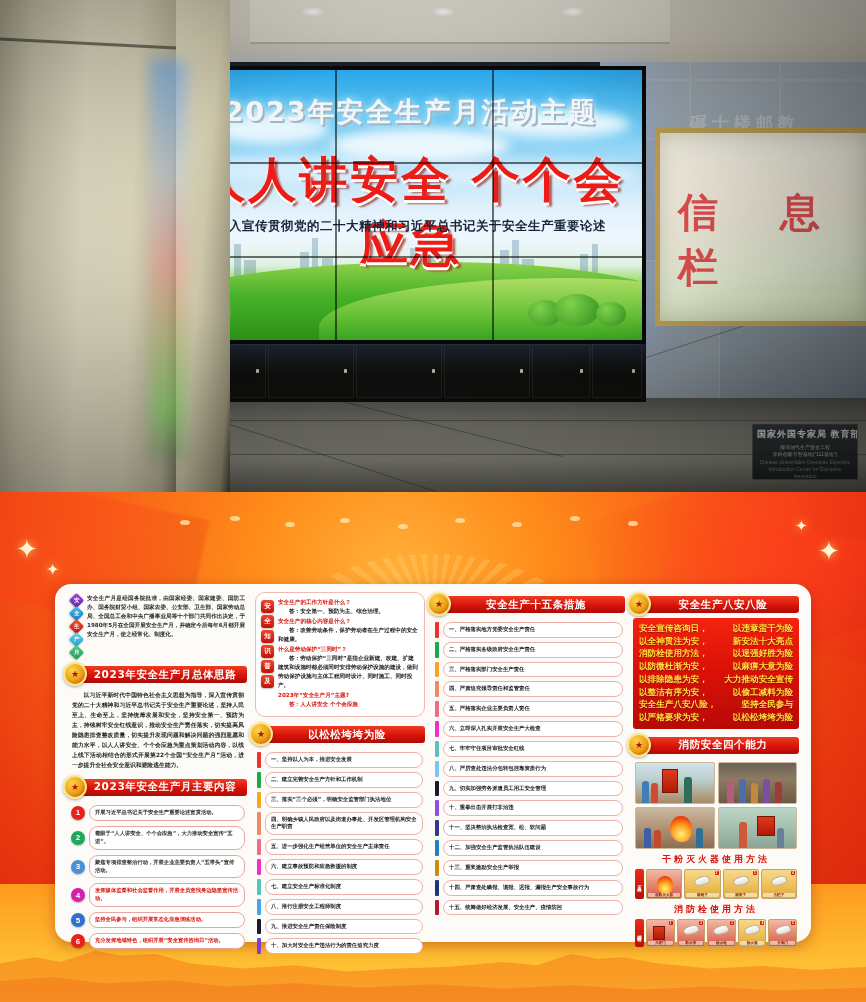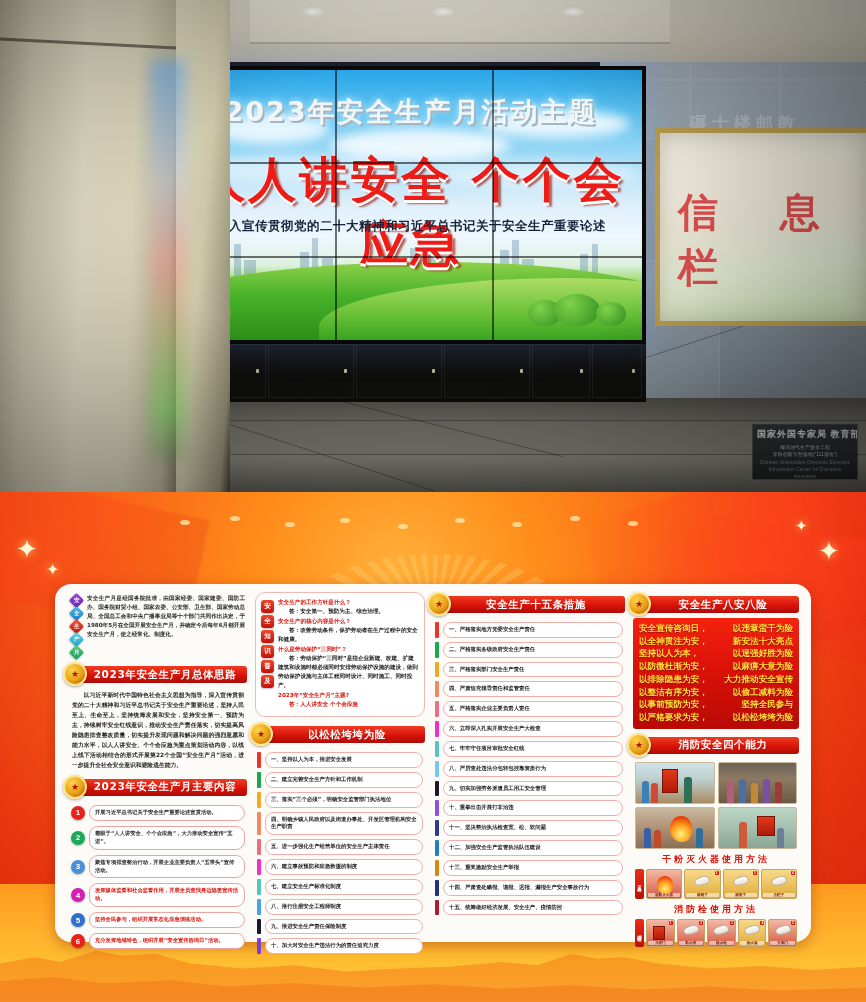--- a/index.html
+++ b/index.html
@@ -748,37 +748,37 @@
         <div class="couplets">
           <div class="couplet-row">
               <span>安全宣传咨询日，</span>
               <span>以违章蛮干为险</span>
             </div>
           <div class="couplet-row">
               <span>以全神贯注为安，</span>
               <span>新安法十大亮点</span>
             </div>
           <div class="couplet-row">
-              <span>坚持以人为本，</span>
+              <span>消防栓使用方法，</span>
               <span>以逞强好胜为险</span>
             </div>
           <div class="couplet-row">
               <span>以防微杜渐为安，</span>
               <span>以麻痹大意为险</span>
             </div>
           <div class="couplet-row">
               <span>以排除隐患为安，</span>
               <span>大力推动安全宣传</span>
             </div>
           <div class="couplet-row">
               <span>以整洁有序为安，</span>
               <span>以偷工减料为险</span>
             </div>
           <div class="couplet-row">
-              <span>以事前预防为安，</span>
+              <span>安全生产八安八险，</span>
               <span>坚持全民参与</span>
             </div>
           <div class="couplet-row">
               <span>以严格要求为安，</span>
               <span>以松松垮垮为险</span>
             </div>
         </div>
 
         <div class="sec-head" style="margin-top:8px;">
           <div class="sec-emblem">★</div>

